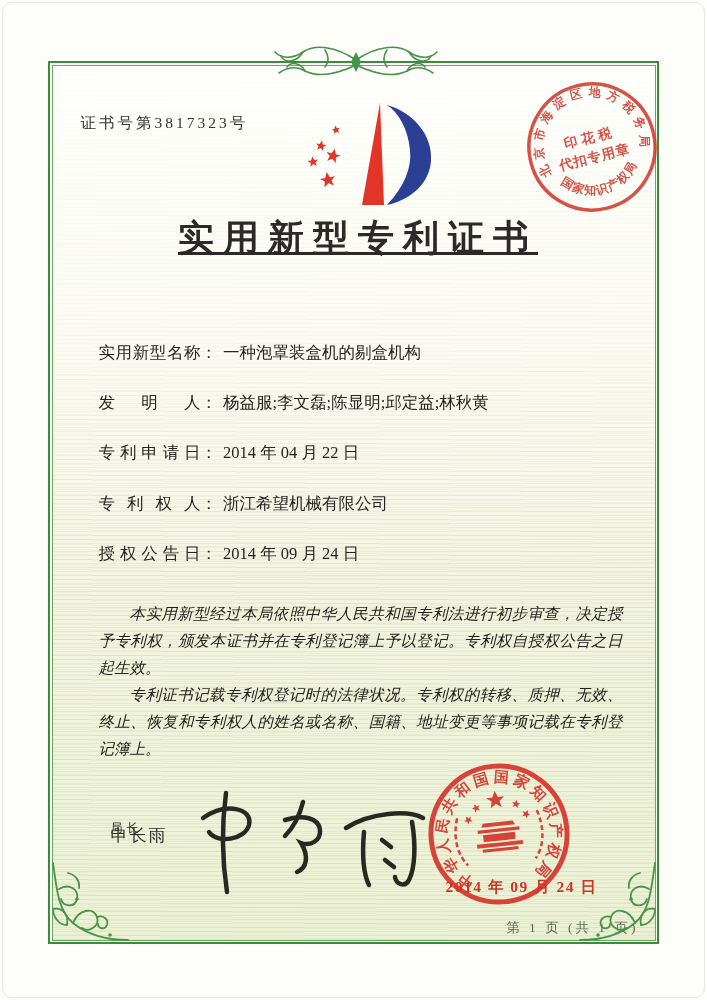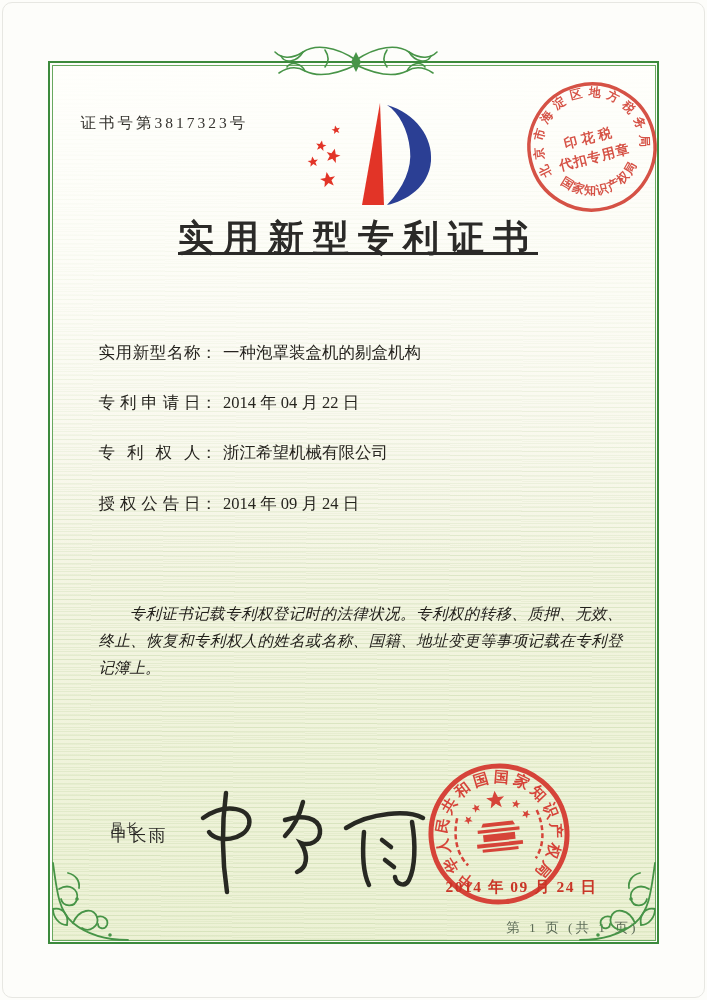--- a/index.html
+++ b/index.html
@@ -175,31 +175,35 @@
         <text class="stamp-text" x="71" y="86" font-size="13.5" letter-spacing="1" text-anchor="middle">代扣专用章</text>
       </svg>
 
       <div class="title">实用新型专利证书</div>
 
       <div class="fields">
         <div class="field-row">
           <span class="field-label">实用新型名称</span><span class="field-colon">：</span><span>一种泡罩装盒机的剔盒机构</span>
         </div>
         <div class="field-row">
+          <span class="field-label">发明人</span><span class="field-colon">：</span><span>杨益服;李文磊;陈显明;邱定益;林秋黄</span>
+        </div>
+        <div class="field-row">
           <span class="field-label">专利申请日</span><span class="field-colon">：</span><span>2014 年 04 月 22 日</span>
         </div>
         <div class="field-row">
           <span class="field-label">专利权人</span><span class="field-colon">：</span><span>浙江希望机械有限公司</span>
         </div>
         <div class="field-row">
           <span class="field-label">授权公告日</span><span class="field-colon">：</span><span>2014 年 09 月 24 日</span>
         </div>
       </div>
 
       <div class="paras">
+        <p>本实用新型经过本局依照中华人民共和国专利法进行初步审查，决定授予专利权，颁发本证书并在专利登记簿上予以登记。专利权自授权公告之日起生效。</p>
         <p>专利证书记载专利权登记时的法律状况。专利权的转移、质押、无效、终止、恢复和专利权人的姓名或名称、国籍、地址变更等事项记载在专利登记簿上。</p>
       </div>
 
       <div class="sig-title">局长</div>
       <div class="sig-name">申长雨</div>
       <svg class="sig-script" viewBox="0 0 272 128" fill="none" stroke="#181814" stroke-width="4.5" stroke-linecap="round" opacity="0.92">
         <path d="M55,15 C50,52 52,88 56,114"></path>
         <path d="M32,40 C55,24 82,30 78,47 C74,62 46,66 38,54"></path>
         <path d="M132,24 C128,40 122,50 114,58"></path>
         <path d="M114,42 C132,36 148,40 149,52 C150,64 138,68 130,65 C138,78 136,90 126,94"></path>

